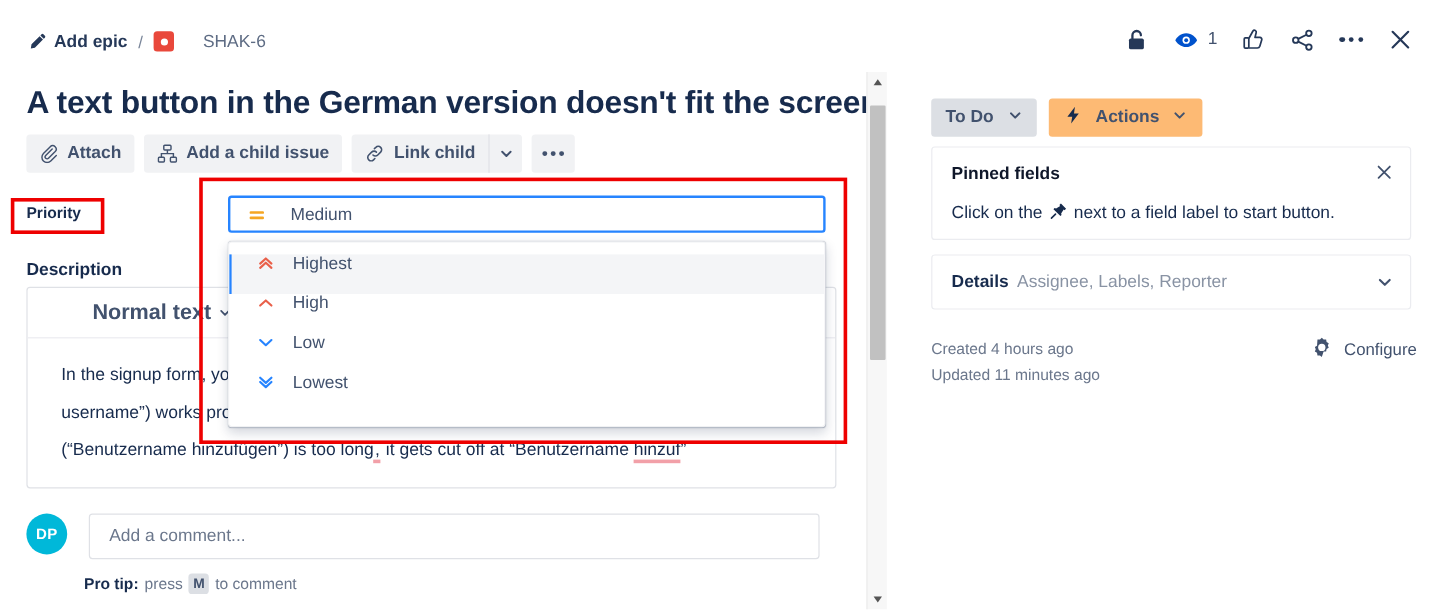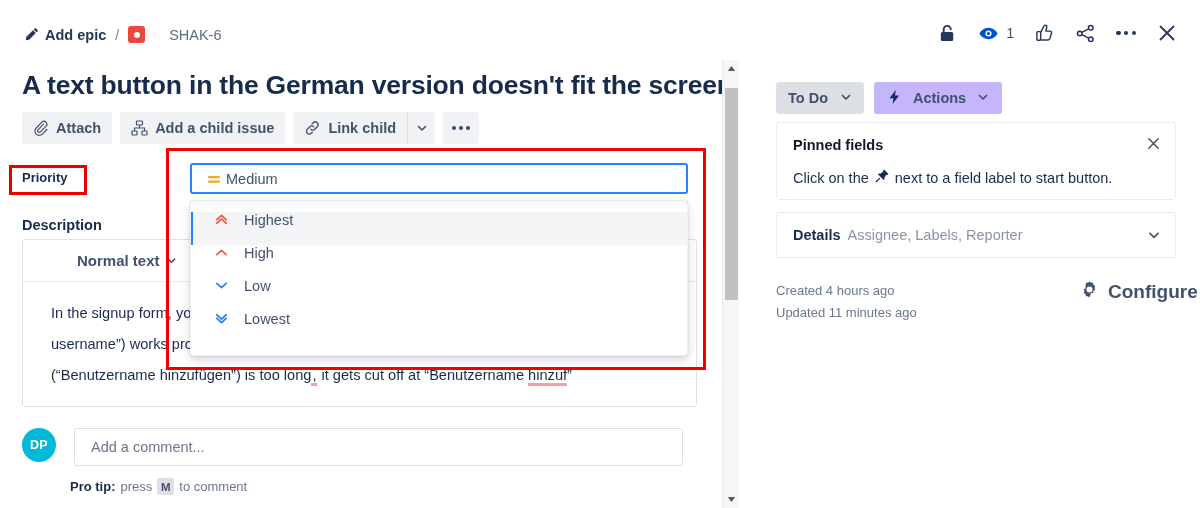--- a/index.html
+++ b/index.html
@@ -134,21 +134,21 @@
     overflow: hidden;
   }
   #editor-toolbar {
     height: 42px;
     border-bottom: 1px solid #ebecf0;
     display: flex; align-items: center;
     padding-left: 14px; gap: 6px;
   }
   .ed-normaltext {
     display: flex; align-items: center; gap: 6px;
-    font-size: 15px; font-weight: bold; color: #42526e;
+    font-size: 18px; font-weight: bold; color: #42526e;
     padding: 4px 8px; border-radius: 3px; cursor: pointer;
     margin-left: 32px;
   }
   .ed-divider { width: 1px; height: 22px; background: #dfe1e6; margin: 0 6px; }
   .ed-bold {
     font-size: 16px; font-weight: bold; color: #42526e;
     padding: 2px 7px; cursor: pointer;
   }
   #editor-body {
     padding: 16px 18px 0 28px;
@@ -199,21 +199,21 @@
 
   
   #priority-field {
     position: absolute;
     left: 190px; top: 163px;
     width: 498px; height: 31px;
     border: 2px solid #2684ff;
     border-radius: 3px;
     background: #fff;
     display: flex; align-items: center;
-    padding-left: 14px; gap: 4px;
+    padding-left: 14px; gap: 20px;
     font-size: 14.5px; color: #42526e;
     z-index: 40;
     cursor: pointer;
   }
   .prio-eq { display:block; }
   #priority-menu {
     position: absolute;
     left: 190px; top: 201px;
     width: 498px; height: 155px;
     background: #fff;
@@ -292,21 +292,21 @@
     display: flex; align-items: center; gap: 10px;
   }
   #status-btn {
     height: 32px; background: #dcdfe4; border-radius: 3px;
     display: flex; align-items: center; gap: 12px;
     padding: 0 12px;
     font-size: 14.5px; font-weight: bold; color: #42526e;
     cursor: pointer;
   }
   #actions-btn {
-    height: 32px; background: #c4b5fd; border-radius: 3px;
+    height: 32px; background: #fdba74; border-radius: 3px;
     display: flex; align-items: center; gap: 11px;
     padding: 0 13px;
     font-size: 14.5px; font-weight: bold; color: #42526e;
     cursor: pointer;
   }
 
   .panel {
     position: absolute;
     left: 36px;
     width: 400px;
@@ -337,23 +337,23 @@
   #details-sub { font-size: 14.5px; color: #8993a4; margin-left: 7px; }
   #details-caret { margin-left: auto; cursor: pointer; display:flex; }
 
   #meta {
     position: absolute;
     left: 36px; top: 280px;
     font-size: 13px; color: #6b778c; line-height: 22px;
   }
   #configure {
     position: absolute;
-    left: 340px; top: 280px;
+    left: 352px; top: 280px;
     display: flex; align-items: center; gap: 9px;
-    font-size: 19px; font-weight: bold; color: #42526e;
+    font-size: 14px; font-weight: normal; color: #42526e;
     cursor: pointer;
   }
 </style>
 </head>
 <body>
 
 <div id="app">
 
   <div id="main">
 

